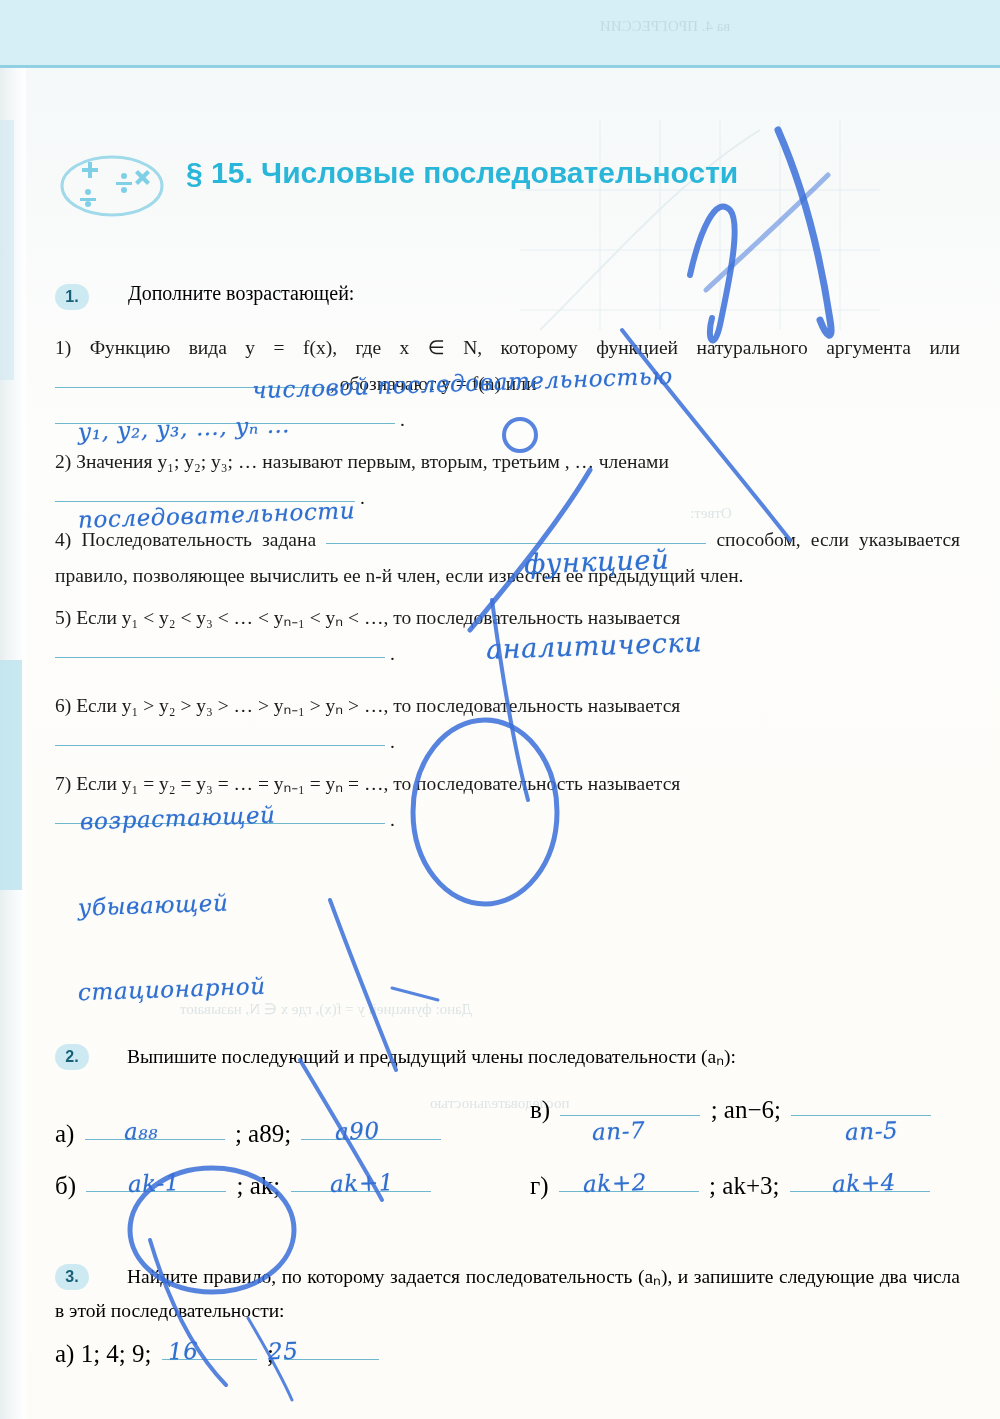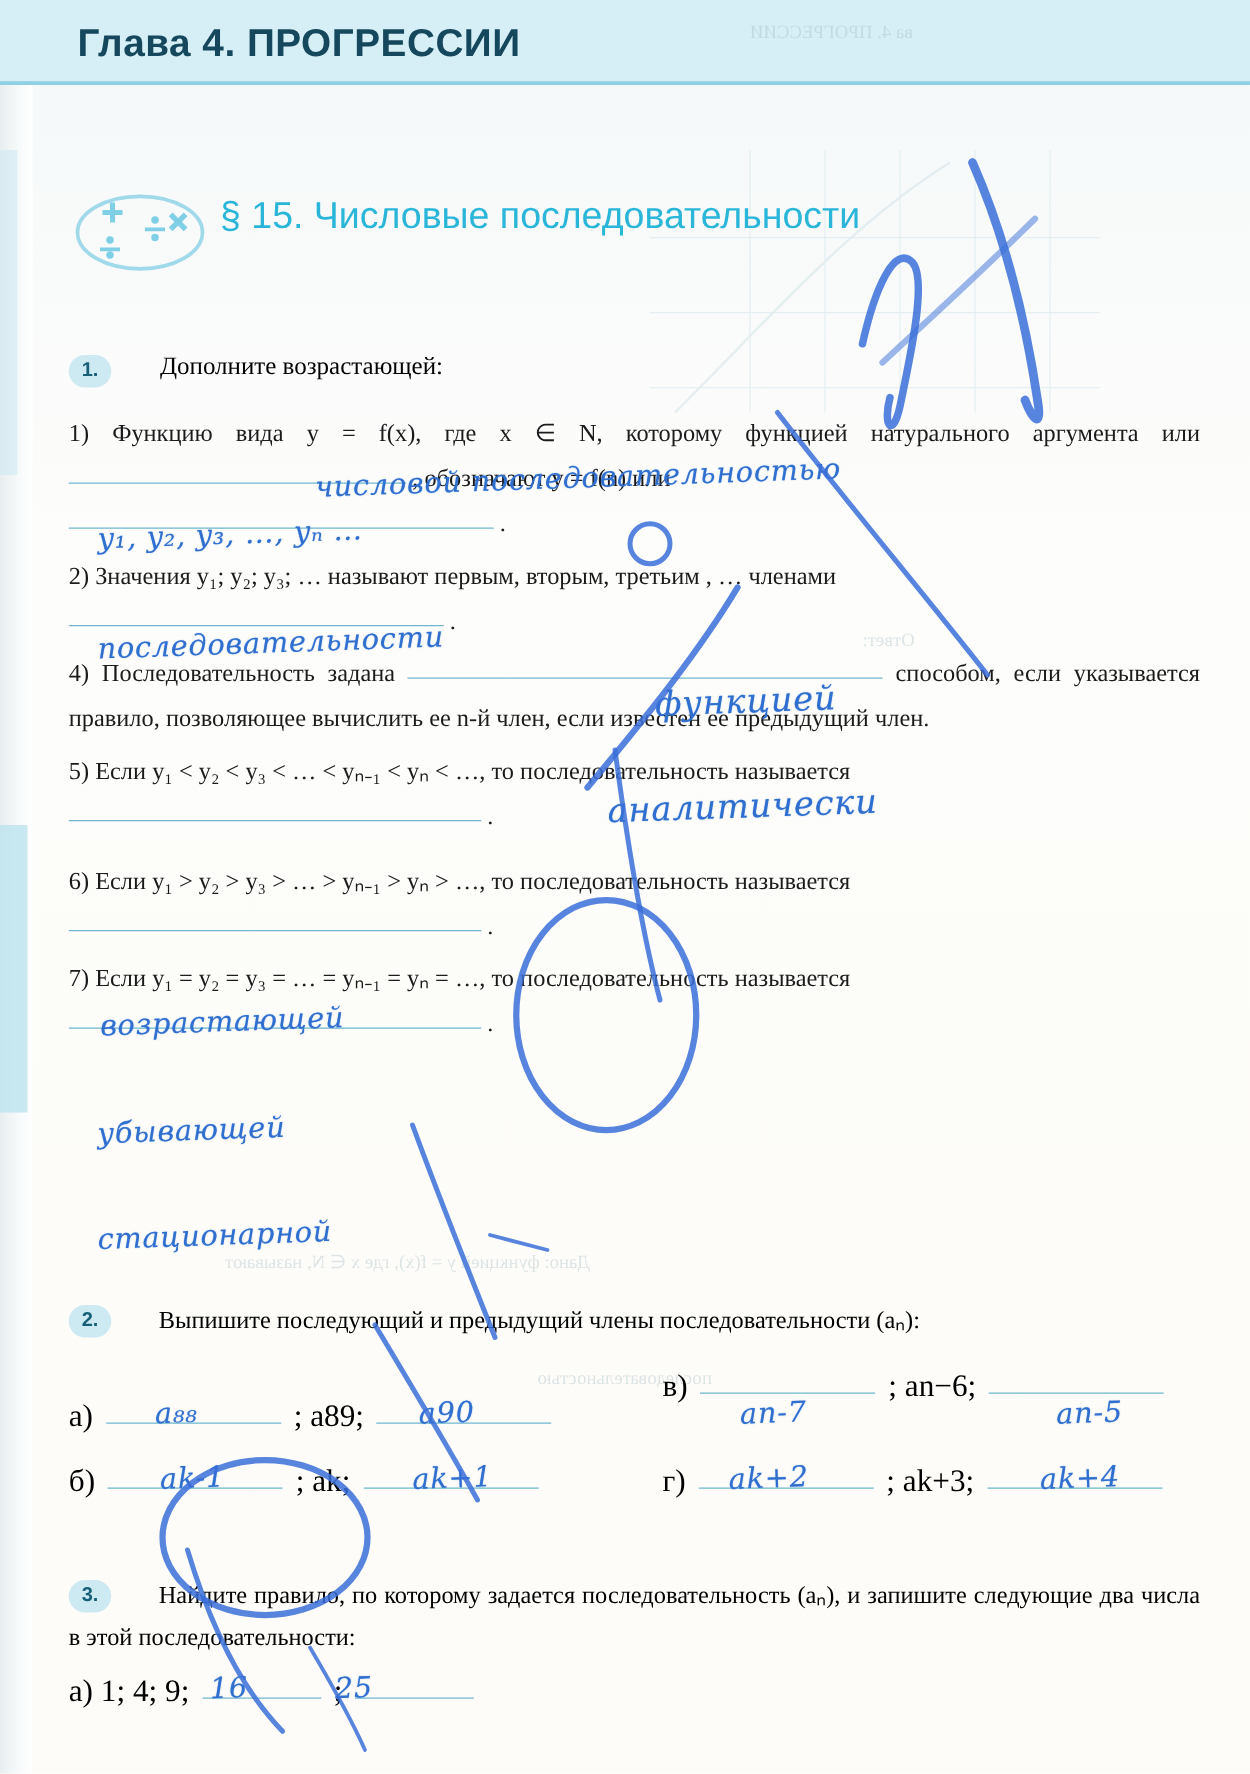--- a/index.html
+++ b/index.html
@@ -87,25 +87,25 @@
   
   .sec-icon {
     position: absolute;
     left: 58px;
     top: 146px;
     width: 108px;
     height: 78px;
   }
   .sec-title {
     position: absolute;
-    left: 176px;
+    left: 186px;
     top: 152px;
     width: 560px;
     font-family: "Liberation Sans", sans-serif;
-    font-weight: normal;
+    font-weight: bold;
     font-size: 30px;
     line-height: 42px;
     color: #2ab6d9;
   }
 
   
   .content {
     position: absolute;
     left: 55px;
     top: 275px;
@@ -168,21 +168,20 @@
 </style>
 </head>
 <body>
 
 <div class="page"></div>
 <div class="page-edge-left"></div>
 <div class="bleed-left-2"></div>
 <div class="bleed-left"></div>
 
 <div class="chapter-band">
-  <div class="chapter-title">Глава 4. ПРОГРЕССИИ</div>
   <div class="rule"></div>
 </div>
 <div class="showthrough" style="left:600px; top:18px;">ва  4. ПРОГРЕССИИ</div>
 <div class="showthrough" style="left:690px; top:505px;">Ответ:</div>
 <div class="showthrough" style="left:180px; top:1000px;">Дано: функцией  у = f(x), где x ∈ N, называют</div>
 <div class="showthrough" style="left:430px; top:1095px;">последовательностью</div>
 
 <svg class="scribbles" width="1000" height="1419" style="opacity:.22">
   <g stroke="#9fc4d2" stroke-width="1" fill="none">
     <path d="M600 120 L600 330"></path>

